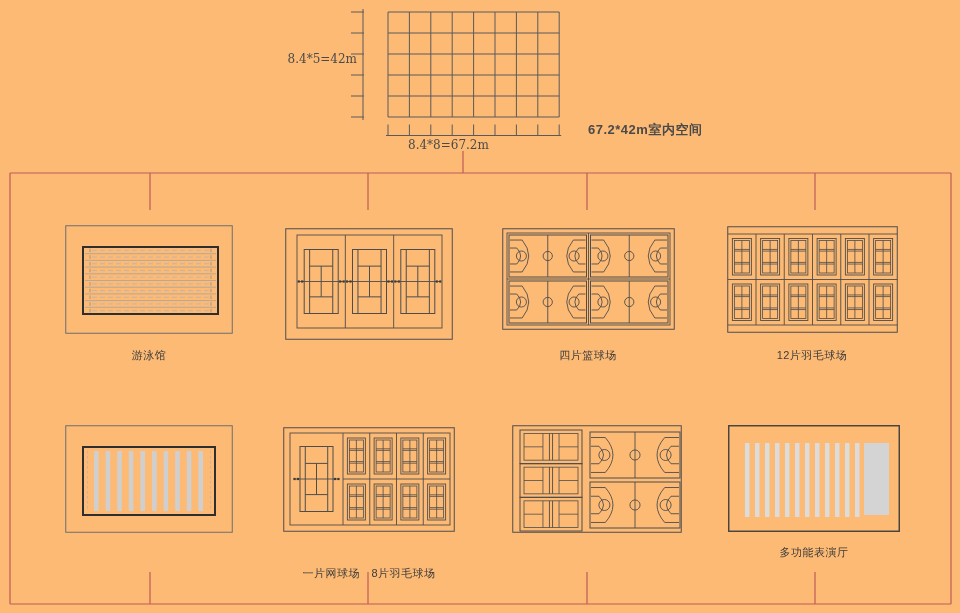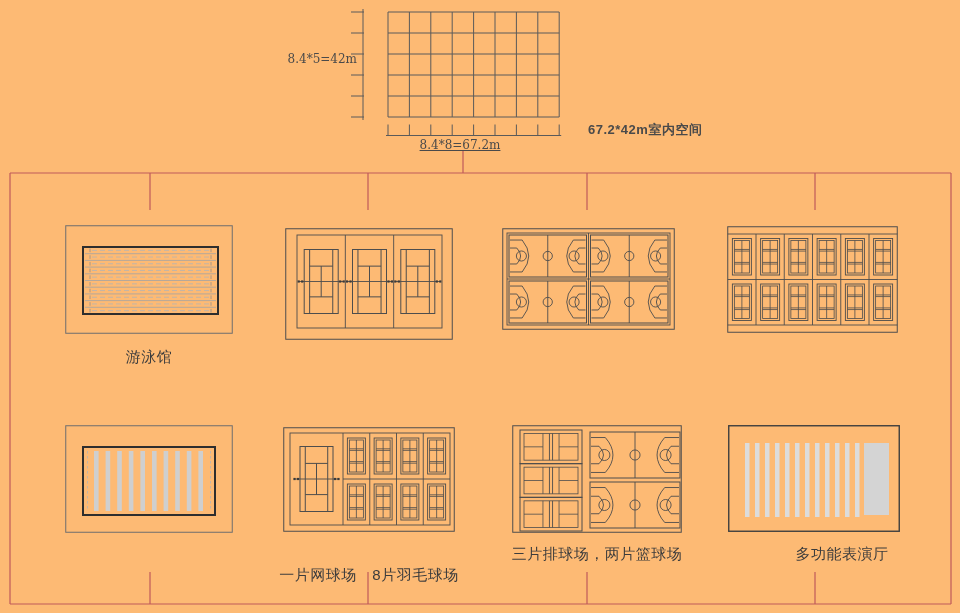--- a/index.html
+++ b/index.html
@@ -1,24 +1,24 @@
 <!DOCTYPE html>
 <html><head>
 <meta charset="utf-8">
 <style>
   html,body{margin:0;padding:0;background:#fff;}
   .canvas{position:relative;width:960px;height:613px;background:#fdba74;overflow:hidden;
           font-family:"Liberation Sans","DejaVu Sans",sans-serif;}
   svg{display:block;}
   .panel{position:absolute;}
   .panel svg{width:100%;height:100%;}
-  .caption{position:absolute;text-align:center;font-size:15px;color:#3c3c3c;letter-spacing:.5px;}
+  .caption{position:absolute;text-align:center;font-size:11px;color:#3c3c3c;letter-spacing:.5px;}
   .dim{position:absolute;font-family:"DejaVu Serif","Liberation Serif",serif;font-size:12px;color:#4a4a4a;}
   .dim-v{left:285px;top:52px;width:72px;text-align:right;}
-  .dim-h{left:398px;top:138px;width:124px;text-align:center;text-decoration:underline;}
+  .dim-h{left:408px;top:138px;width:124px;text-align:left;}
   .space-title{position:absolute;left:588px;top:121px;font-size:13px;font-weight:600;color:#4a4a4a;letter-spacing:.5px;}
   #grid-fig{position:absolute;left:340px;top:0px;}
   #connectors{position:absolute;left:0;top:0;pointer-events:none;}
 </style>
 </head>
 <body>
 
 <div class="canvas">
 
   <svg id="grid-fig" width="240" height="160" viewBox="0 0 240 160">
@@ -202,20 +202,21 @@
         <line x1="127.25" y1="53" x2="127.25" y2="95" stroke="#4d4d4d" stroke-width="0.9"></line>
         <circle cx="127.25" cy="74" r="4.62" fill="none" stroke="#4d4d4d" stroke-width="0.9"></circle>
         <path d="M89.5 58.04 L101.675 58.04 Q114.85 74 101.675 89.96000000000001 L89.5 89.96000000000001" fill="none" stroke="#4d4d4d" stroke-width="0.9"></path>
         <path d="M89.5 66.02 L96.25 66.02 Q104 74 96.25 81.97999999999999 L89.5 81.97999999999999" fill="none" stroke="#4d4d4d" stroke-width="0.9"></path>
         <circle cx="100.9" cy="74" r="5.04" fill="none" stroke="#4d4d4d" stroke-width="0.9"></circle>
         <path d="M165 58.04 L152.825 58.04 Q139.65 74 152.825 89.96000000000001 L165 89.96000000000001" fill="none" stroke="#4d4d4d" stroke-width="0.9"></path>
         <path d="M165 66.02 L158.25 66.02 Q150.5 74 158.25 81.97999999999999 L165 81.97999999999999" fill="none" stroke="#4d4d4d" stroke-width="0.9"></path>
         <circle cx="153.6" cy="74" r="5.04" fill="none" stroke="#4d4d4d" stroke-width="0.9"></circle>
       </svg>
   </div>
+  <div class="caption" style="left:478px;top:348px;width:220px">四片篮球场</div>
 
   <div class="panel" style="left:727px;top:226px;width:171px;height:107px">
     <svg viewBox="0 0 171 107">
         <rect x="0.75" y="0.75" width="169.5" height="105.5" fill="none" stroke="#4d4d4d" stroke-width="1"></rect>
         <line x1="0.75" y1="8" x2="170.25" y2="8" stroke="#4d4d4d" stroke-width="0.9"></line>
         <line x1="0.75" y1="99" x2="170.25" y2="99" stroke="#4d4d4d" stroke-width="0.9"></line>
         <line x1="0.75" y1="53.5" x2="170.25" y2="53.5" stroke="#4d4d4d" stroke-width="0.9"></line>
         <line x1="29" y1="8" x2="29" y2="99" stroke="#4d4d4d" stroke-width="0.9"></line>
         <line x1="57.25" y1="8" x2="57.25" y2="99" stroke="#4d4d4d" stroke-width="0.9"></line>
         <line x1="85.5" y1="8" x2="85.5" y2="99" stroke="#4d4d4d" stroke-width="0.9"></line>
@@ -300,20 +301,21 @@
         <line x1="148.625" y1="38.05" x2="163.625" y2="38.05" stroke="#4d4d4d" stroke-width="0.8"></line>
         <rect x="146.625" y="58" width="19" height="36.5" fill="none" stroke="#4d4d4d" stroke-width="0.9"></rect>
         <rect x="148.625" y="60" width="15" height="32.5" fill="none" stroke="#4d4d4d" stroke-width="0.8"></rect>
         <line x1="156.125" y1="60" x2="156.125" y2="92.5" stroke="#4d4d4d" stroke-width="0.8"></line>
         <line x1="148.625" y1="68.95" x2="163.625" y2="68.95" stroke="#4d4d4d" stroke-width="0.8"></line>
         <line x1="148.625" y1="70.5925" x2="163.625" y2="70.5925" stroke="#4d4d4d" stroke-width="0.8"></line>
         <line x1="148.625" y1="81.9075" x2="163.625" y2="81.9075" stroke="#4d4d4d" stroke-width="0.8"></line>
         <line x1="148.625" y1="83.55" x2="163.625" y2="83.55" stroke="#4d4d4d" stroke-width="0.8"></line>
       </svg>
   </div>
+  <div class="caption" style="left:702px;top:348px;width:220px">12片羽毛球场</div>
 
   <div class="panel" style="left:65px;top:425px;width:168px;height:108px">
     <svg viewBox="0 0 168 108">
         <rect x="0.75" y="0.75" width="166.5" height="106.5" fill="none" stroke="#6e6e6e" stroke-width="1"></rect>
         <rect x="18" y="22" width="132" height="68" fill="none" stroke="#2e2e2e" stroke-width="2"></rect>
         <line x1="22.5" y1="26" x2="22.5" y2="86" stroke="#b4b4b4" stroke-width="0.8" stroke-dasharray="2.5 2.5"></line>
         <line x1="145.5" y1="26" x2="145.5" y2="86" stroke="#b4b4b4" stroke-width="0.8" stroke-dasharray="2.5 2.5"></line>
         <rect x="29" y="26" width="4.6" height="60" fill="#cfcfcf" stroke="none" stroke-width="1"></rect>
         <rect x="40.6" y="26" width="4.6" height="60" fill="#cfcfcf" stroke="none" stroke-width="1"></rect>
         <rect x="52.2" y="26" width="4.6" height="60" fill="#cfcfcf" stroke="none" stroke-width="1"></rect>
@@ -447,35 +449,34 @@
         <line x1="123" y1="57" x2="123" y2="103" stroke="#4d4d4d" stroke-width="0.9"></line>
         <circle cx="123" cy="80" r="5.06" fill="none" stroke="#4d4d4d" stroke-width="0.9"></circle>
         <path d="M79 62.519999999999996 L93.3 62.519999999999996 Q108.6 80 93.3 97.47999999999999 L79 97.47999999999999" fill="none" stroke="#4d4d4d" stroke-width="0.9"></path>
         <path d="M79 71.26 L87 71.26 Q96 80 87 88.74 L79 88.74" fill="none" stroke="#4d4d4d" stroke-width="0.9"></path>
         <circle cx="92.4" cy="80" r="5.52" fill="none" stroke="#4d4d4d" stroke-width="0.9"></circle>
         <path d="M167 62.519999999999996 L152.7 62.519999999999996 Q137.4 80 152.7 97.47999999999999 L167 97.47999999999999" fill="none" stroke="#4d4d4d" stroke-width="0.9"></path>
         <path d="M167 71.26 L159 71.26 Q150 80 159 88.74 L167 88.74" fill="none" stroke="#4d4d4d" stroke-width="0.9"></path>
         <circle cx="153.6" cy="80" r="5.52" fill="none" stroke="#4d4d4d" stroke-width="0.9"></circle>
       </svg>
   </div>
-  <div class="caption" style="left:477px;top:545px;width:240px">三片排球场，两片篮球场</div>
 
   <div class="panel" style="left:728px;top:425px;width:172px;height:107px">
     <svg viewBox="0 0 172 107">
         <rect x="0.75" y="0.75" width="170.5" height="105.5" fill="none" stroke="#3f3f3f" stroke-width="1.4"></rect>
         <rect x="17" y="18" width="4.5" height="74" fill="#dcdcdc" stroke="none" stroke-width="1"></rect>
         <rect x="27" y="18" width="4.5" height="74" fill="#dcdcdc" stroke="none" stroke-width="1"></rect>
         <rect x="37" y="18" width="4.5" height="74" fill="#dcdcdc" stroke="none" stroke-width="1"></rect>
         <rect x="47" y="18" width="4.5" height="74" fill="#dcdcdc" stroke="none" stroke-width="1"></rect>
         <rect x="57" y="18" width="4.5" height="74" fill="#dcdcdc" stroke="none" stroke-width="1"></rect>
         <rect x="67" y="18" width="4.5" height="74" fill="#dcdcdc" stroke="none" stroke-width="1"></rect>
         <rect x="77" y="18" width="4.5" height="74" fill="#dcdcdc" stroke="none" stroke-width="1"></rect>
         <rect x="87" y="18" width="4.5" height="74" fill="#dcdcdc" stroke="none" stroke-width="1"></rect>
         <rect x="97" y="18" width="4.5" height="74" fill="#dcdcdc" stroke="none" stroke-width="1"></rect>
         <rect x="107" y="18" width="4.5" height="74" fill="#dcdcdc" stroke="none" stroke-width="1"></rect>
         <rect x="117" y="18" width="4.5" height="74" fill="#dcdcdc" stroke="none" stroke-width="1"></rect>
         <rect x="127" y="18" width="4.5" height="74" fill="#dcdcdc" stroke="none" stroke-width="1"></rect>
         <rect x="136" y="18" width="25" height="72" fill="#d4d4d4" stroke="none" stroke-width="1"></rect>
       </svg>
   </div>
-  <div class="caption" style="left:732px;top:545px;width:220px">多功能表演厅</div>
+  <div class="caption" style="left:704px;top:545px;width:220px">多功能表演厅</div>
 
 </div>
 
 </body></html>

